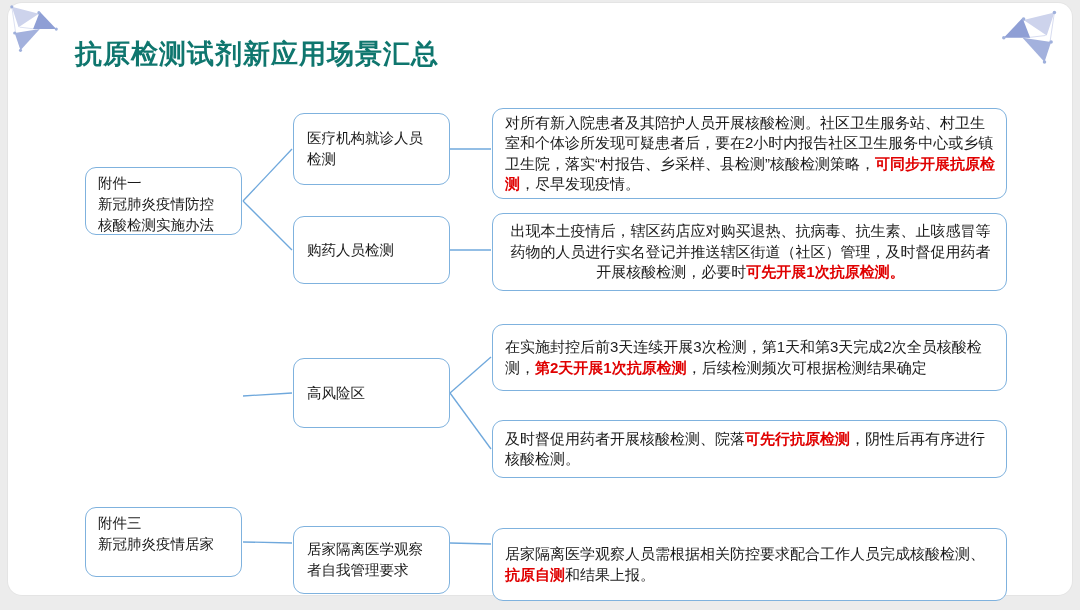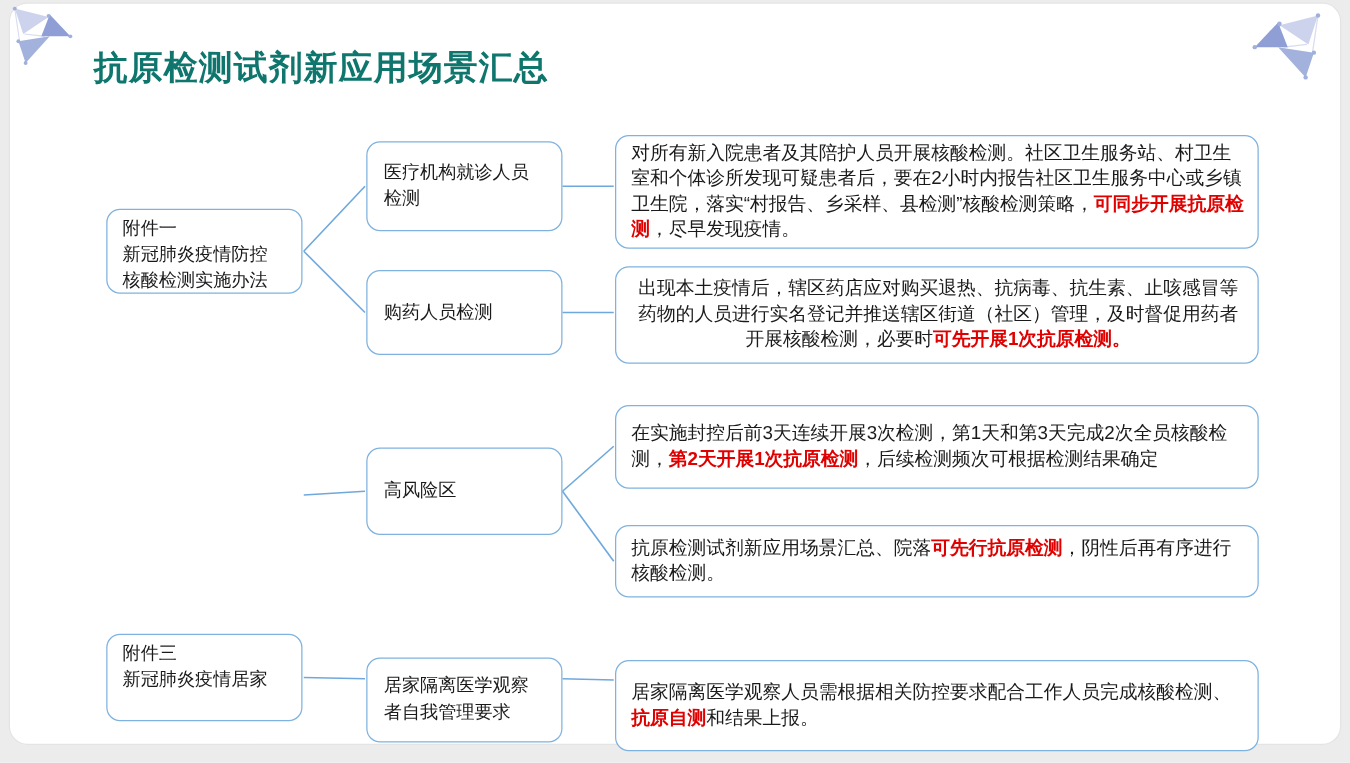--- a/index.html
+++ b/index.html
@@ -171,18 +171,18 @@
   <div class="node right-node rb1">
     <p><span>对所有新入院患者及其陪护人员开展核酸检测。社区卫生服务站、村卫生室和个体诊所发现可疑患者后，要在2小时内报告社区卫生服务中心或乡镇卫生院，落实“村报告、乡采样、县检测”核酸检测策略，</span><span class="red">可同步开展抗原检测</span><span>，尽早发现疫情。</span></p>
   </div>
   <div class="node right-node rb2">
     <p><span>出现本土疫情后，辖区药店应对购买退热、抗病毒、抗生素、止咳感冒等药物的人员进行实名登记并推送辖区街道（社区）管理，及时督促用药者开展核酸检测，必要时</span><span class="red">可先开展1次抗原检测。</span><span></span></p>
   </div>
   <div class="node right-node rb3">
     <p><span>在实施封控后前3天连续开展3次检测，第1天和第3天完成2次全员核酸检测，</span><span class="red">第2天开展1次抗原检测</span><span>，后续检测频次可根据检测结果确定</span></p>
   </div>
   <div class="node right-node rb4">
-    <p><span>抗原检测试剂新应用场景汇总、院落</span><span class="red">可先行抗原检测</span><span>，阴性后再有序进行核酸检测。</span></p>
+    <p><span>及时督促用药者开展核酸检测、院落</span><span class="red">可先行抗原检测</span><span>，阴性后再有序进行核酸检测。</span></p>
   </div>
   <div class="node right-node rb5">
     <p><span>居家隔离医学观察人员需根据相关防控要求配合工作人员完成核酸检测、</span><span class="red">抗原自测</span><span>和结果上报。</span></p>
   </div>
 </div>
 
 </body></html>

